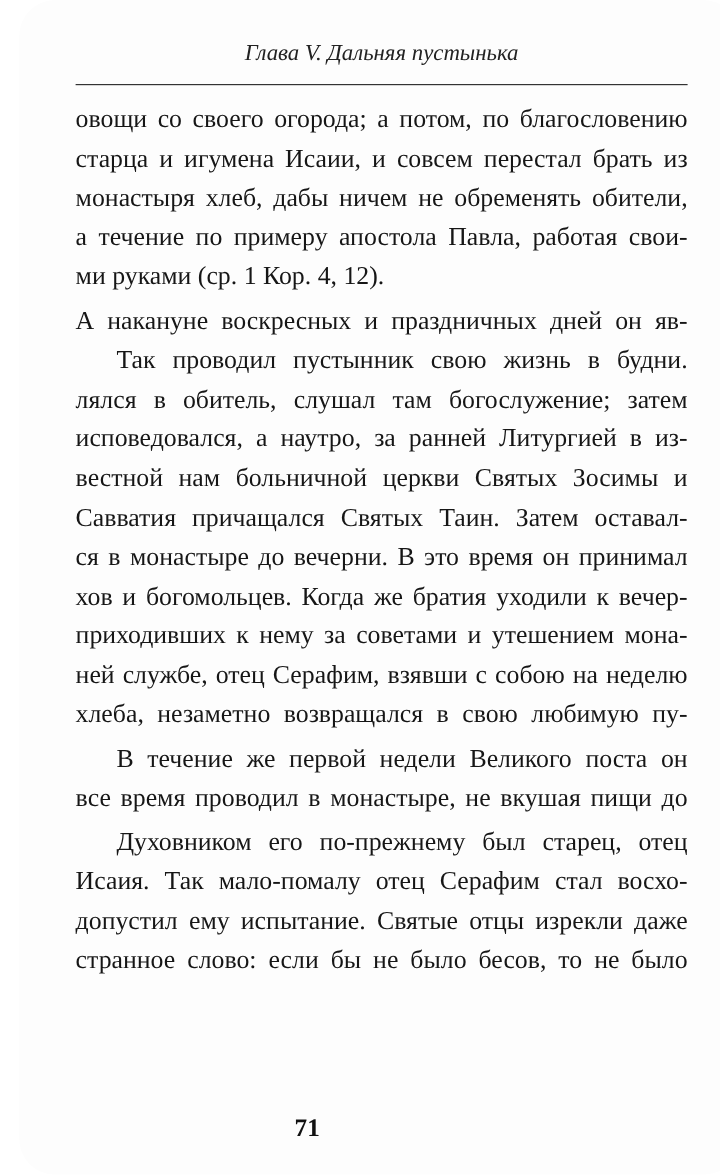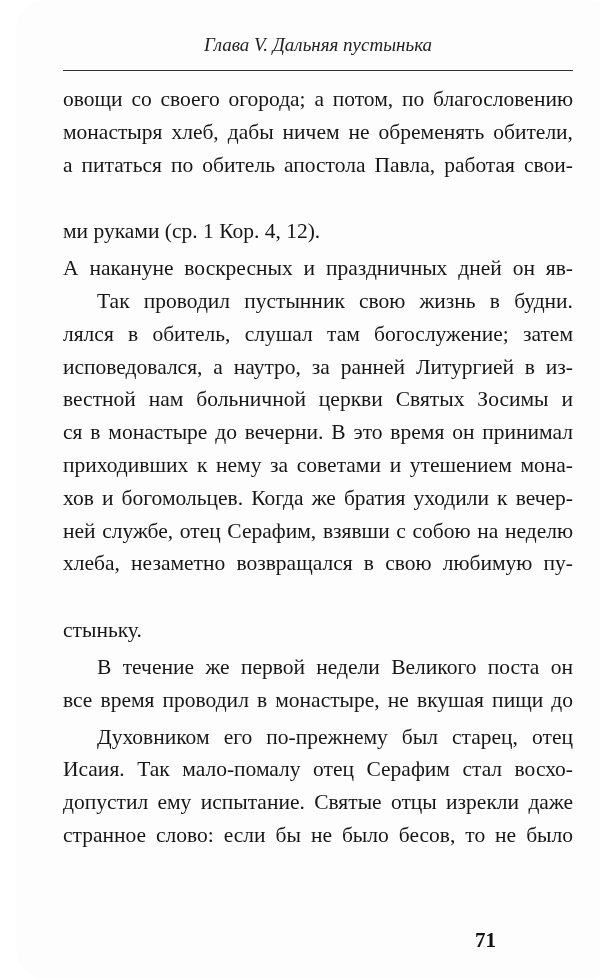--- a/index.html
+++ b/index.html
@@ -9,57 +9,58 @@
     position: absolute; left: 47px; width: 510px; top: 34px;
     text-align: center; font-family: "Liberation Serif", serif; font-style: italic;
     font-size: 19px; color: #222;
   }
   .rule { position: absolute; left: 47px; width: 510px; top: 70px; height: 0; border-top: 1.6px solid #333; }
   .body-text {
     position: absolute; left: 47px; width: 510px; top: 83px;
     font-family: "Liberation Serif", serif; font-size: 21.5px; line-height: 32.8px; color: #161616;
   }
   .line { display: block; white-space: nowrap; text-align: justify; text-align-last: justify; height: 32.8px; overflow: visible; }
-  .line.last { text-align-last: left; margin-top: 34px; }
+  .line.last { text-align-last: left; }
   .line.indent { padding-left: 34px; }
   .gap { height: 4px; }
   .page-number {
-    position: absolute; left: 0; width: 480px; top: 928px; text-align: right;
+    position: absolute; left: 0; width: 480px; top: 928px; text-align: center;
     font-family: "Liberation Serif", serif; font-weight: bold; font-size: 21px; color: #111;
   }
 </style>
 </head>
 <body>
 
 <div class="page">
   <div class="running-head">Глава V. Дальняя пустынька</div>
   <div class="rule"></div>
 
   <div class="body-text">
 
     <div>
       <span class="line">овощи со своего огорода; а потом, по благословению</span>
+      <span class="line">старца и игумена Исаии, и совсем перестал брать из</span>
       <span class="line">монастыря хлеб, дабы ничем не обременять обители,</span>
-      <span class="line">а питаться по обитель апостола Павла, работая свои-</span>
+      <span class="line">а течение по примеру апостола Павла, работая свои-</span>
       <span class="line last">ми руками (ср. 1 Кор. 4, 12).</span>
     </div>
     <div class="gap"></div>
 
     <div>
       <span class="line">А накануне воскресных и праздничных дней он яв-</span>
       <span class="line indent">Так проводил пустынник свою жизнь в будни.</span>
       <span class="line">лялся в обитель, слушал там богослужение; затем</span>
       <span class="line">исповедовался, а наутро, за ранней Литургией в из-</span>
       <span class="line">вестной нам больничной церкви Святых Зосимы и</span>
+      <span class="line">Савватия причащался Святых Таин. Затем оставал-</span>
       <span class="line">ся в монастыре до вечерни. В это время он принимал</span>
+      <span class="line">хов и богомольцев. Когда же братия уходили к вечер-</span>
       <span class="line">приходивших к нему за советами и утешением мона-</span>
-      <span class="line">хов и богомольцев. Когда же братия уходили к вечер-</span>
       <span class="line">ней службе, отец Серафим, взявши с собою на неделю</span>
       <span class="line">хлеба, незаметно возвращался в свою любимую пу-</span>
-      <span class="line last">стыньку.</span>
     </div>
     <div class="gap"></div>
 
     <div>
       <span class="line indent">В течение же первой недели Великого поста он</span>
       <span class="line">все время проводил в монастыре, не вкушая пищи до</span>
     </div>
     <div class="gap"></div>
 
     <div>

